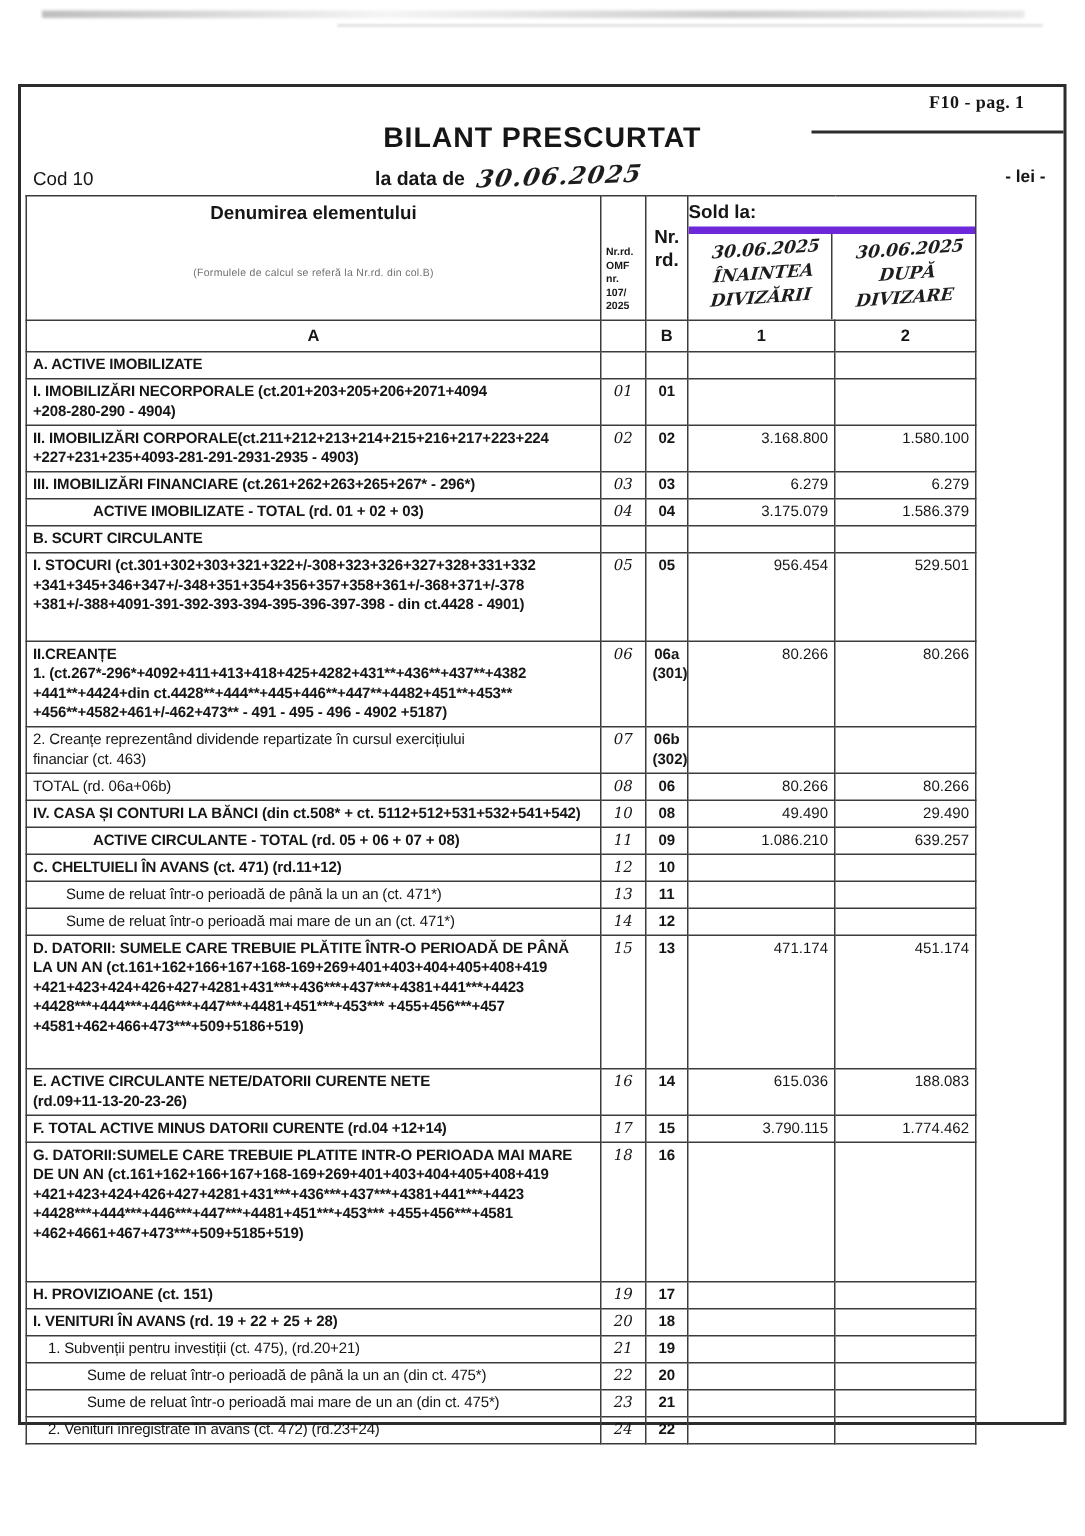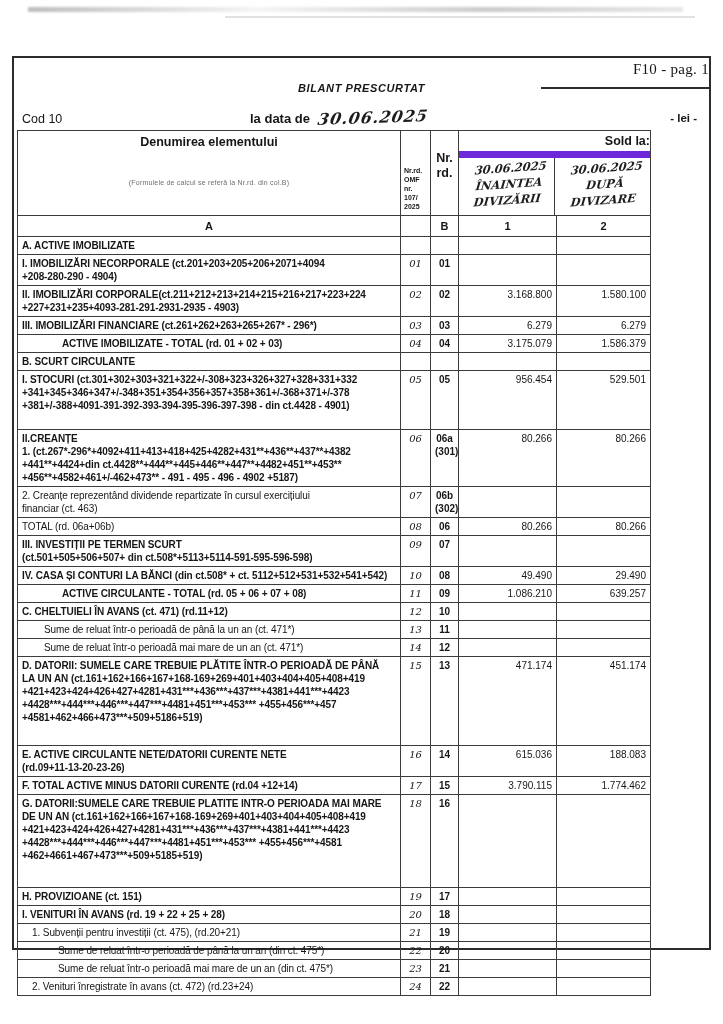--- a/index.html
+++ b/index.html
@@ -11,26 +11,26 @@
   }
   
   .smudge1{position:absolute;top:7px;left:28px;width:655px;height:5px;
     background:linear-gradient(90deg,rgba(110,110,110,.45),rgba(170,170,170,.12) 35%,rgba(120,120,120,.38) 70%,rgba(140,140,140,.2));
     filter:blur(1px);}
   .smudge2{position:absolute;top:16px;left:225px;width:470px;height:2px;background:rgba(140,140,140,.25);filter:blur(.6px);}
 
   .page-box{position:absolute;left:12px;top:56px;width:695px;height:890px;
     border:2px solid #2c2c2c;background:#fff;}
 
-  .f10{position:absolute;top:3px;right:0;font-family:"Liberation Serif",serif;
-    font-size:15px;font-weight:400;letter-spacing:.3px;}
+  .f10{position:absolute;top:3px;right:26px;font-family:"Liberation Serif",serif;
+    font-size:12px;font-weight:700;letter-spacing:.3px;}
   .f10-rule{position:absolute;top:29px;right:0;width:168px;border-top:2px solid #2c2c2c;}
 
   .title{position:absolute;top:24px;left:0;width:100%;text-align:center;
-    font-size:11px;font-weight:700;letter-spacing:.6px;font-style:italic;}
+    font-size:19px;font-weight:700;letter-spacing:.6px;}
 
   .meta{position:absolute;top:50px;left:8px;right:10px;height:22px;font-size:12.5px;}
   .cod{position:absolute;left:0;top:4px;font-weight:400;}
   .date-group{position:absolute;left:228px;top:0;font-weight:700;font-size:13px;}
   .lei{position:absolute;right:2px;top:4px;font-weight:700;font-size:11.5px;margin-left:44px;}
 
   .handwrite{
     font-family:"DejaVu Serif",serif;font-style:italic;font-weight:600;color:#1d1d1d;
     display:inline-block;transform:rotate(-2deg) skewX(-12deg);
   }
@@ -42,21 +42,21 @@
 
   
   .h-label{vertical-align:top;padding:2px 4px;height:78px;}
   .h-title{text-align:center;font-size:12.5px;font-weight:700;margin-top:2px;}
   .h-note{text-align:center;font-size:7px;color:#6f6f6f;font-weight:400;margin-top:30px;letter-spacing:.2px;}
   .h-omf{font-size:7px;font-weight:700;vertical-align:bottom;padding:2px 2px 4px 3px;
     line-height:1.3;white-space:pre-line;text-align:left;}
   .h-rd{font-size:12.5px;font-weight:700;vertical-align:top;padding-top:20px;
     white-space:pre-line;text-align:center;line-height:1.2;}
   .h-sold{vertical-align:top;padding:0;}
-  .sold-title{border-bottom:7px solid #6d28d9;text-align:right;font-weight:700;
+  .sold-title{border-bottom:5px solid #6d28d9;text-align:left;font-weight:700;
     font-size:12.5px;height:20px;line-height:20px;}
   .sold-cols{display:flex;height:57px;}
   .sold-col{flex:1;padding:2px 2px 0 8px;}
   .sold-col.first{border-right:1px solid #3c3c3c;}
   .hw-col{font-size:11.5px;line-height:1.4;white-space:pre-line;transform:rotate(-4deg) skewX(-10deg);}
 
   .letters td{height:20px;text-align:center;font-weight:700;font-size:11px;padding:0;}
 
   
   tbody.rows td{vertical-align:top;padding:2px 4px;font-size:10px;line-height:13px;}
@@ -215,28 +215,20 @@
           <td class="val"></td>
         </tr>
         <tr class="norm">
           <td class="lab">TOTAL (rd. 06a+06b)</td>
           <td class="omf-c">08</td>
           <td class="rd-c">06</td>
           <td class="val">80.266</td>
           <td class="val">80.266</td>
         </tr>
         <tr class="head">
-          <td class="lab">III. INVESTIȚII PE TERMEN SCURT
-(ct.501+505+506+507+ din ct.508*+5113+5114-591-595-596-598)</td>
-          <td class="omf-c">09</td>
-          <td class="rd-c">07</td>
-          <td class="val"></td>
-          <td class="val"></td>
-        </tr>
-        <tr class="head">
           <td class="lab">IV. CASA ȘI CONTURI LA BĂNCI (din ct.508* + ct. 5112+512+531+532+541+542)</td>
           <td class="omf-c">10</td>
           <td class="rd-c">08</td>
           <td class="val">49.490</td>
           <td class="val">29.490</td>
         </tr>
         <tr class="total">
           <td class="lab">ACTIVE CIRCULANTE - TOTAL (rd. 05 + 06 + 07 + 08)</td>
           <td class="omf-c">11</td>
           <td class="rd-c">09</td>

